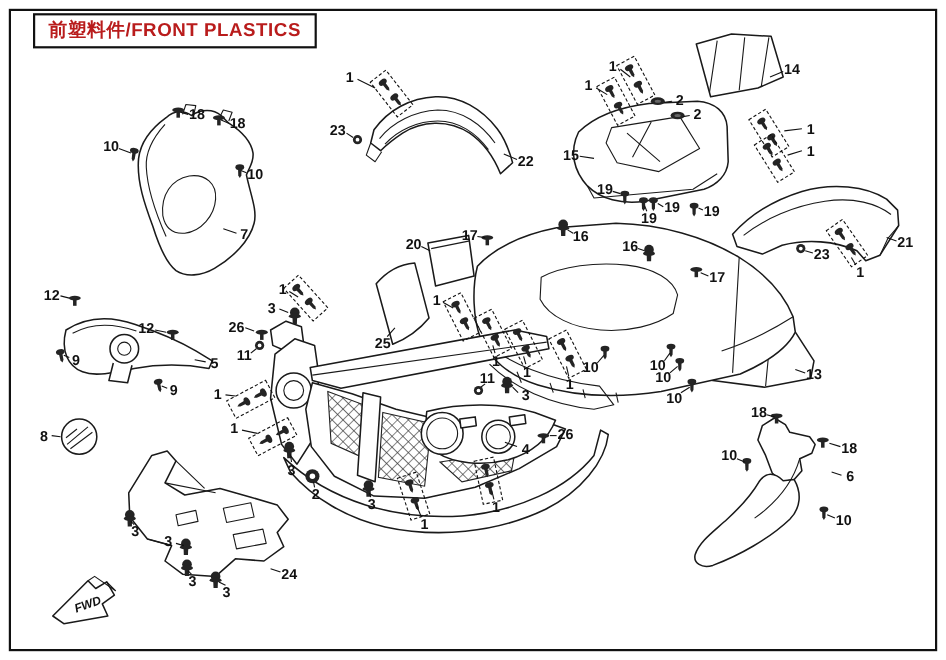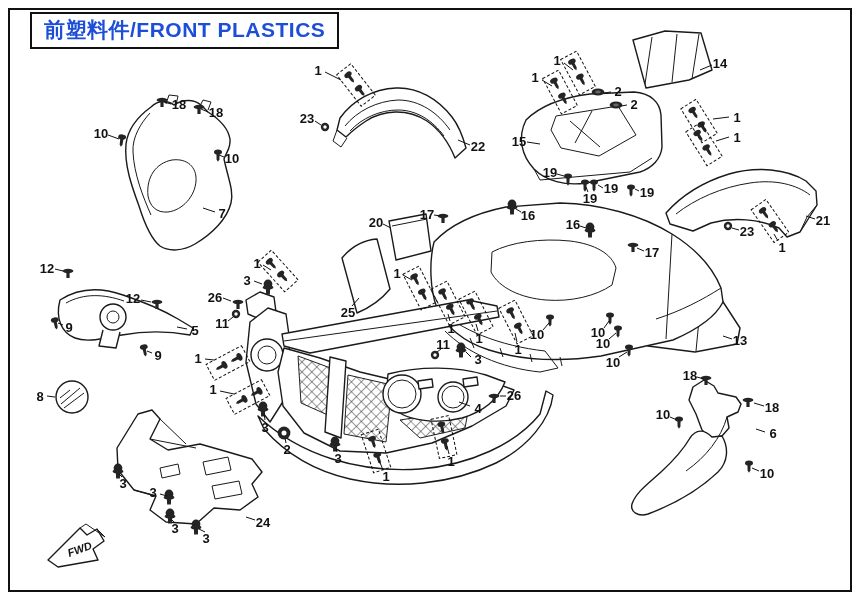--- a/index.html
+++ b/index.html
@@ -1,20 +1,20 @@
 <!DOCTYPE html>
 <html><head>
 <meta charset="utf-8">
 <style>
   html,body{margin:0;padding:0;background:#e8e8e8;}
   .page{position:relative;width:860px;height:600px;background:#ffffff;overflow:hidden;
         font-family:"Liberation Sans",sans-serif;}
   .page svg{position:absolute;left:0;top:0;}
   .title-box{position:absolute;left:30px;top:12px;border:2px solid #111;background:#fff;
-             padding:2px 12px 3px 12px;font-size:21px;font-weight:bold;color:#1d4ed8;
+             padding:2px 12px 3px 12px;font-size:17px;font-weight:bold;color:#b91c1c;
              letter-spacing:0.5px;white-space:nowrap;z-index:5;}
   .pt{fill:#ffffff;stroke:#1a1a1a;stroke-width:1.4;stroke-linejoin:round;}
   .ln{fill:none;stroke:#1a1a1a;stroke-width:1;stroke-linejoin:round;}
   .dk{fill:#242424;stroke:none;}
   .setbox{fill:none;stroke:#111;stroke-width:1;stroke-dasharray:3 2;}
   .co-num{font-family:"Liberation Sans",sans-serif;font-size:13px;font-weight:bold;fill:#111;
           text-anchor:middle;dominant-baseline:central;}
   .co-line{stroke:#111;stroke-width:1;}
   .fwd-text{font-family:"Liberation Sans",sans-serif;font-size:11px;font-weight:bold;
             font-style:italic;fill:#111;text-anchor:middle;}

